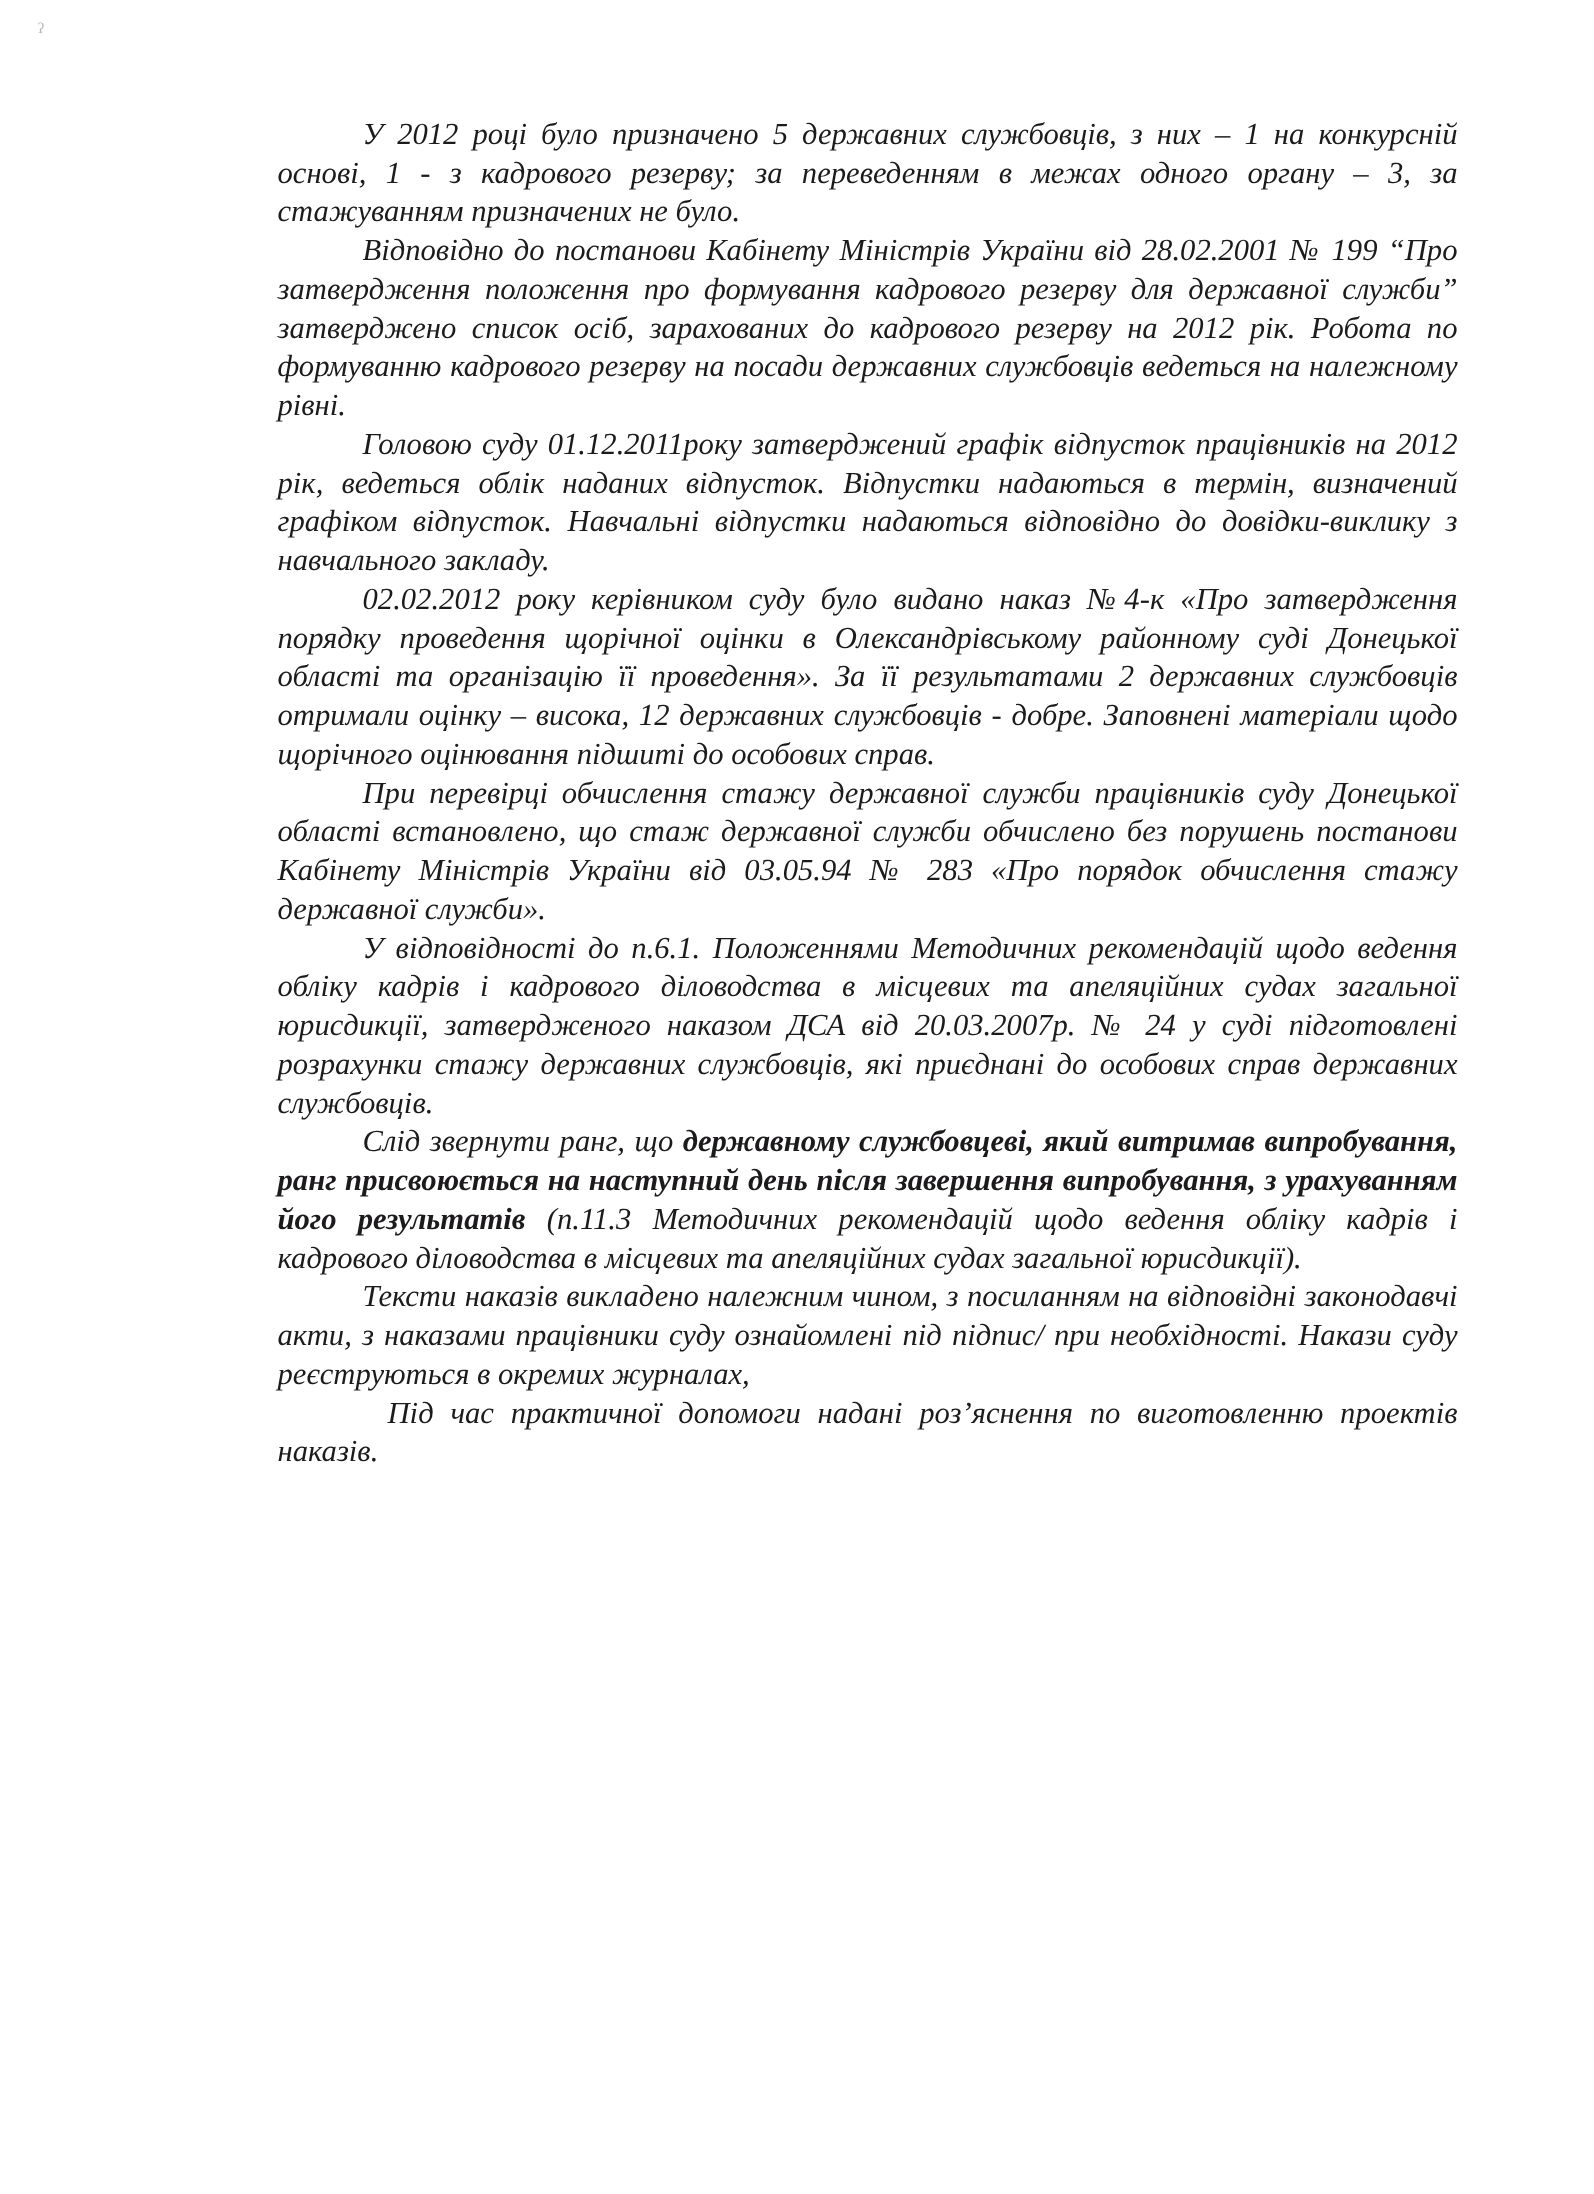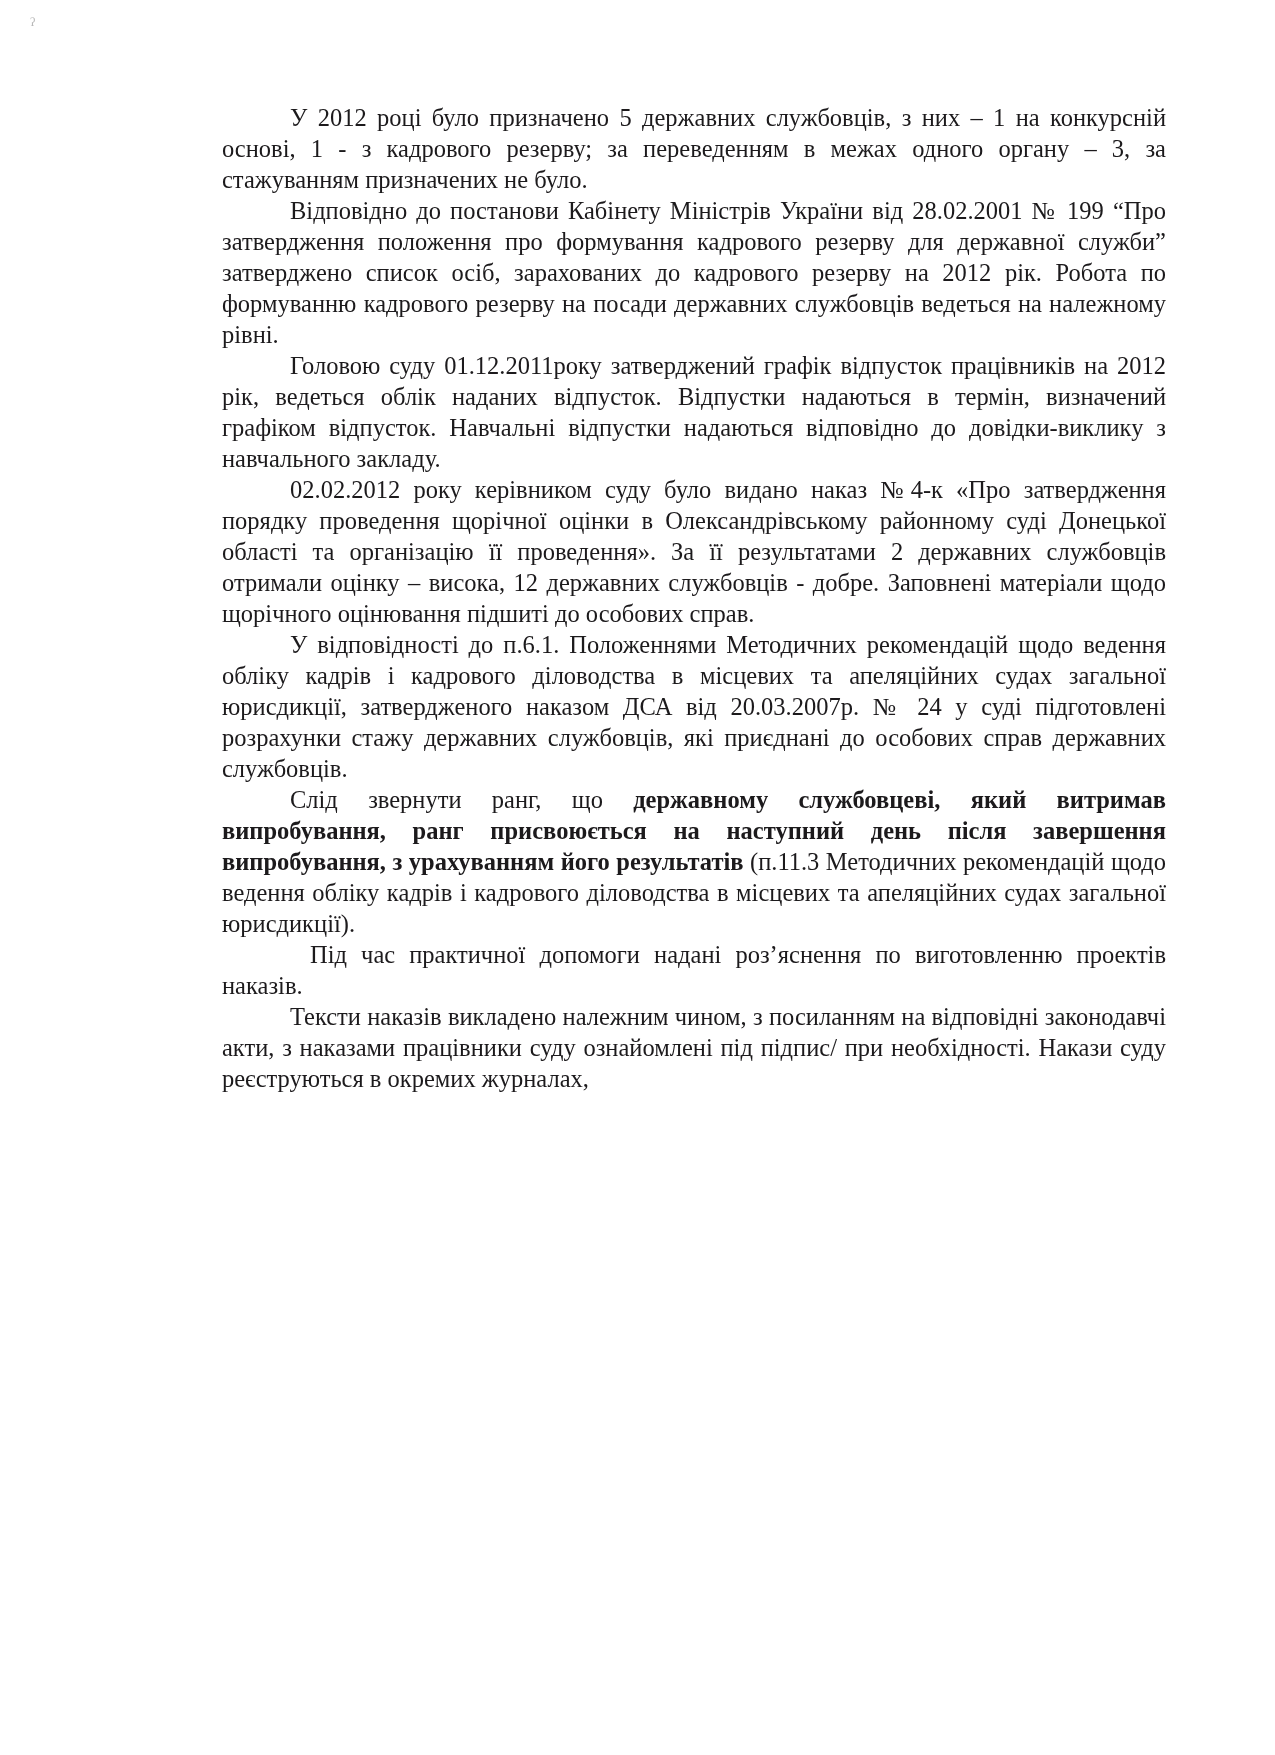--- a/index.html
+++ b/index.html
@@ -6,37 +6,38 @@
   body {
     width: 1275px; height: 1755px; position: relative; overflow: hidden;
     font-family: "Liberation Serif", "DejaVu Serif", serif;
     color: #1c1a1c;
   }
   .corner-mark {
     position: absolute; left: 30px; top: 14px; width: 10px; height: 16px;
     color: #b8b8b8; font-size: 12px; line-height: 16px;
   }
   .page-text {
-    position: absolute; left: 222px; top: 102px; width: 944px;
+    position: absolute; left: 222px; top: 92px; width: 944px; font-style: italic;
   }
   .para {
     margin: 0; font-size: 24.5px; line-height: 31px;
     text-align: justify; text-indent: 68px;
     letter-spacing: 0;
   }
   .para.indent-extra { text-indent: 88px; }
   .para b { font-weight: bold; }
 </style>
 </head>
 <body>
 
 <div class="corner-mark">ʔ</div>
 
 <div class="page-text">
   <p class="para">У 2012 році було призначено 5 державних службовців, з них – 1  на конкурсній основі, 1  - з кадрового резерву;  за переведенням в межах одного органу – 3, за стажуванням  призначених не було.</p>
   <p class="para">Відповідно  до постанови Кабінету Міністрів України від 28.02.2001 № 199 “Про затвердження положення про формування кадрового резерву для державної служби” затверджено список осіб, зарахованих до кадрового резерву на 2012  рік. Робота по формуванню кадрового резерву на посади державних службовців  ведеться на належному рівні.</p>
   <p class="para">Головою суду 01.12.2011року затверджений графік відпусток працівників на 2012 рік, ведеться облік наданих відпусток. Відпустки надаються в термін, визначений графіком відпусток. Навчальні відпустки надаються відповідно до довідки-виклику з навчального закладу.</p>
   <p class="para">02.02.2012 року керівником суду було видано наказ №4-к «Про затвердження порядку проведення щорічної оцінки в Олександрівському районному суді Донецької області та організацію її проведення». За її результатами 2 державних службовців отримали оцінку – висока, 12 державних службовців - добре. Заповнені матеріали щодо щорічного оцінювання підшиті до особових справ.</p>
+  <p class="para">При перевірці обчислення стажу державної служби працівників суду Донецької області  встановлено, що стаж державної служби обчислено без порушень постанови Кабінету Міністрів України від 03.05.94 № 283 «Про порядок обчислення стажу державної служби».</p>
   <p class="para">У відповідності  до п.6.1. Положеннями Методичних рекомендацій щодо ведення обліку кадрів і кадрового діловодства в місцевих та апеляційних судах загальної юрисдикції, затвердженого наказом ДСА від 20.03.2007р. № 24 у суді підготовлені розрахунки стажу державних службовців, які приєднані до особових справ державних службовців.</p>
   <p class="para"><span>Слід звернути ранг, що </span><b>державному службовцеві, який витримав випробування, ранг присвоюється на наступний день після завершення випробування, з урахуванням його результатів</b><span> (п.11.3 Методичних рекомендацій щодо ведення обліку кадрів і кадрового діловодства в місцевих та апеляційних судах загальної юрисдикції).</span></p>
+  <p class="para">Тексти наказів викладено належним чином, з посиланням на відповідні законодавчі акти, з наказами працівники суду ознайомлені  під підпис/ при необхідності. Накази суду реєструються в окремих журналах,</p>
   <p class="para indent-extra">Під час  практичної допомоги надані роз’яснення по виготовленню проектів наказів.</p>
-  <p class="para">Тексти наказів викладено належним чином, з посиланням на відповідні законодавчі акти, з наказами працівники суду ознайомлені  під підпис/ при необхідності. Накази суду реєструються в окремих журналах,</p>
 </div>
 
 </body></html>

